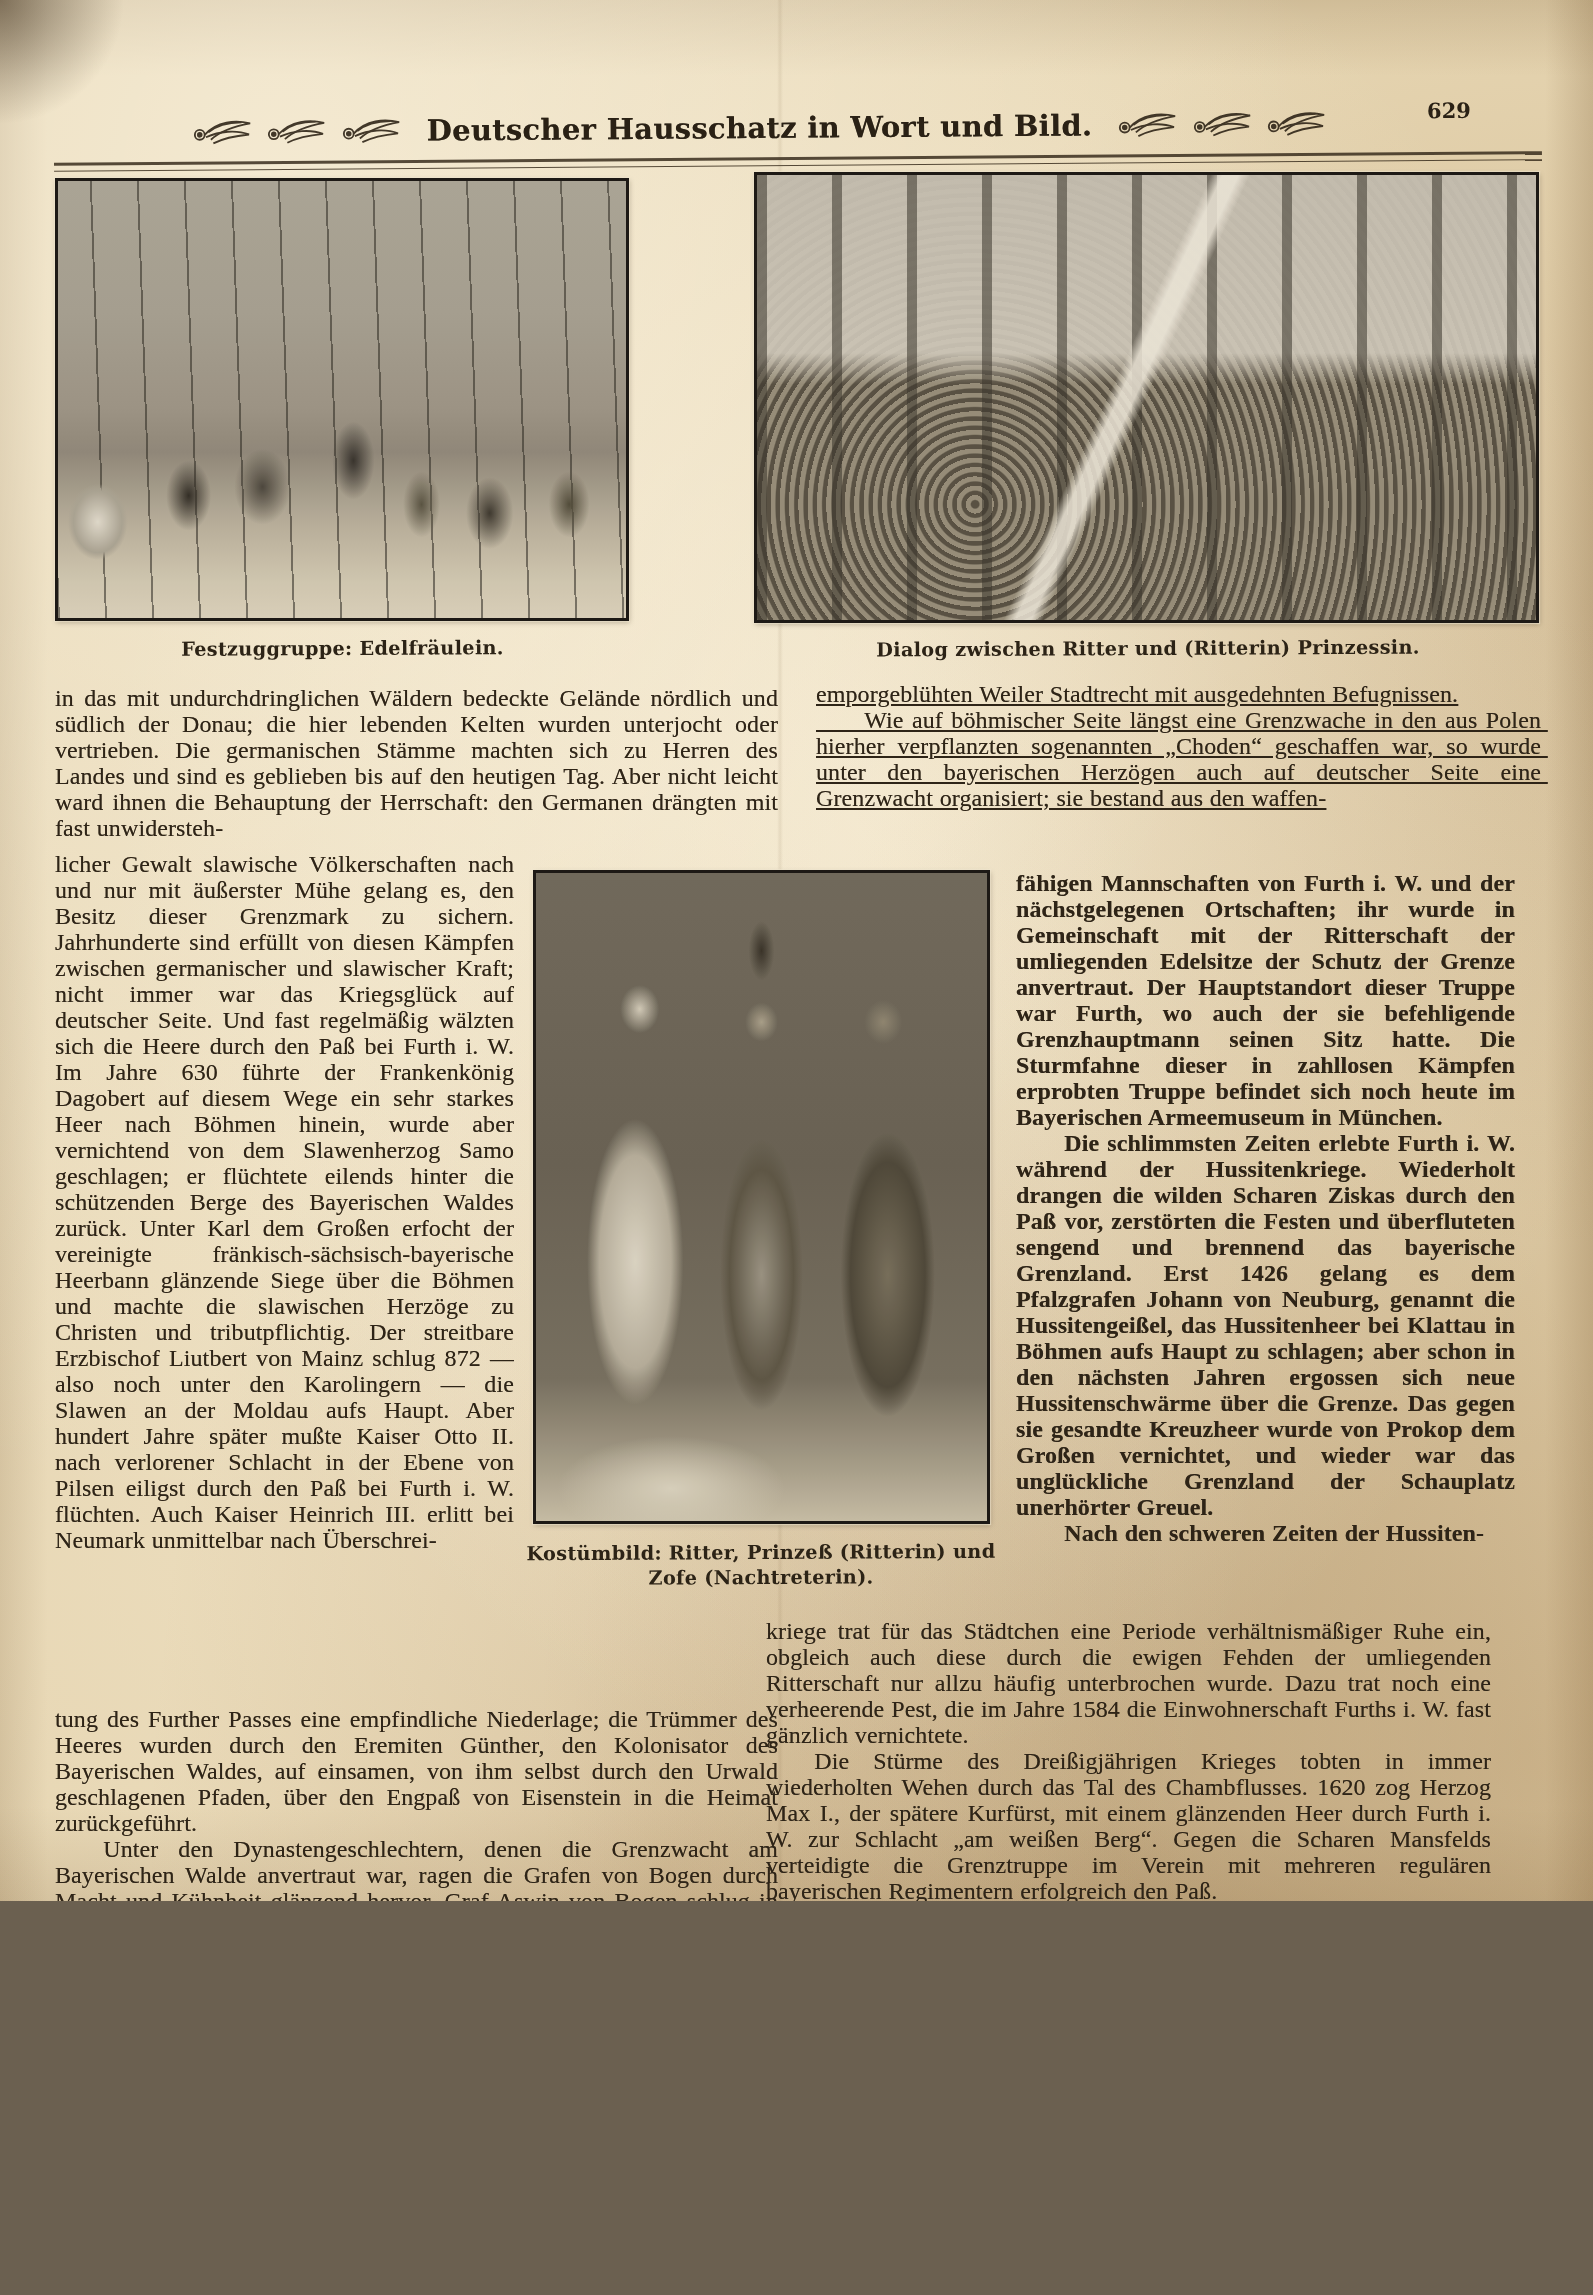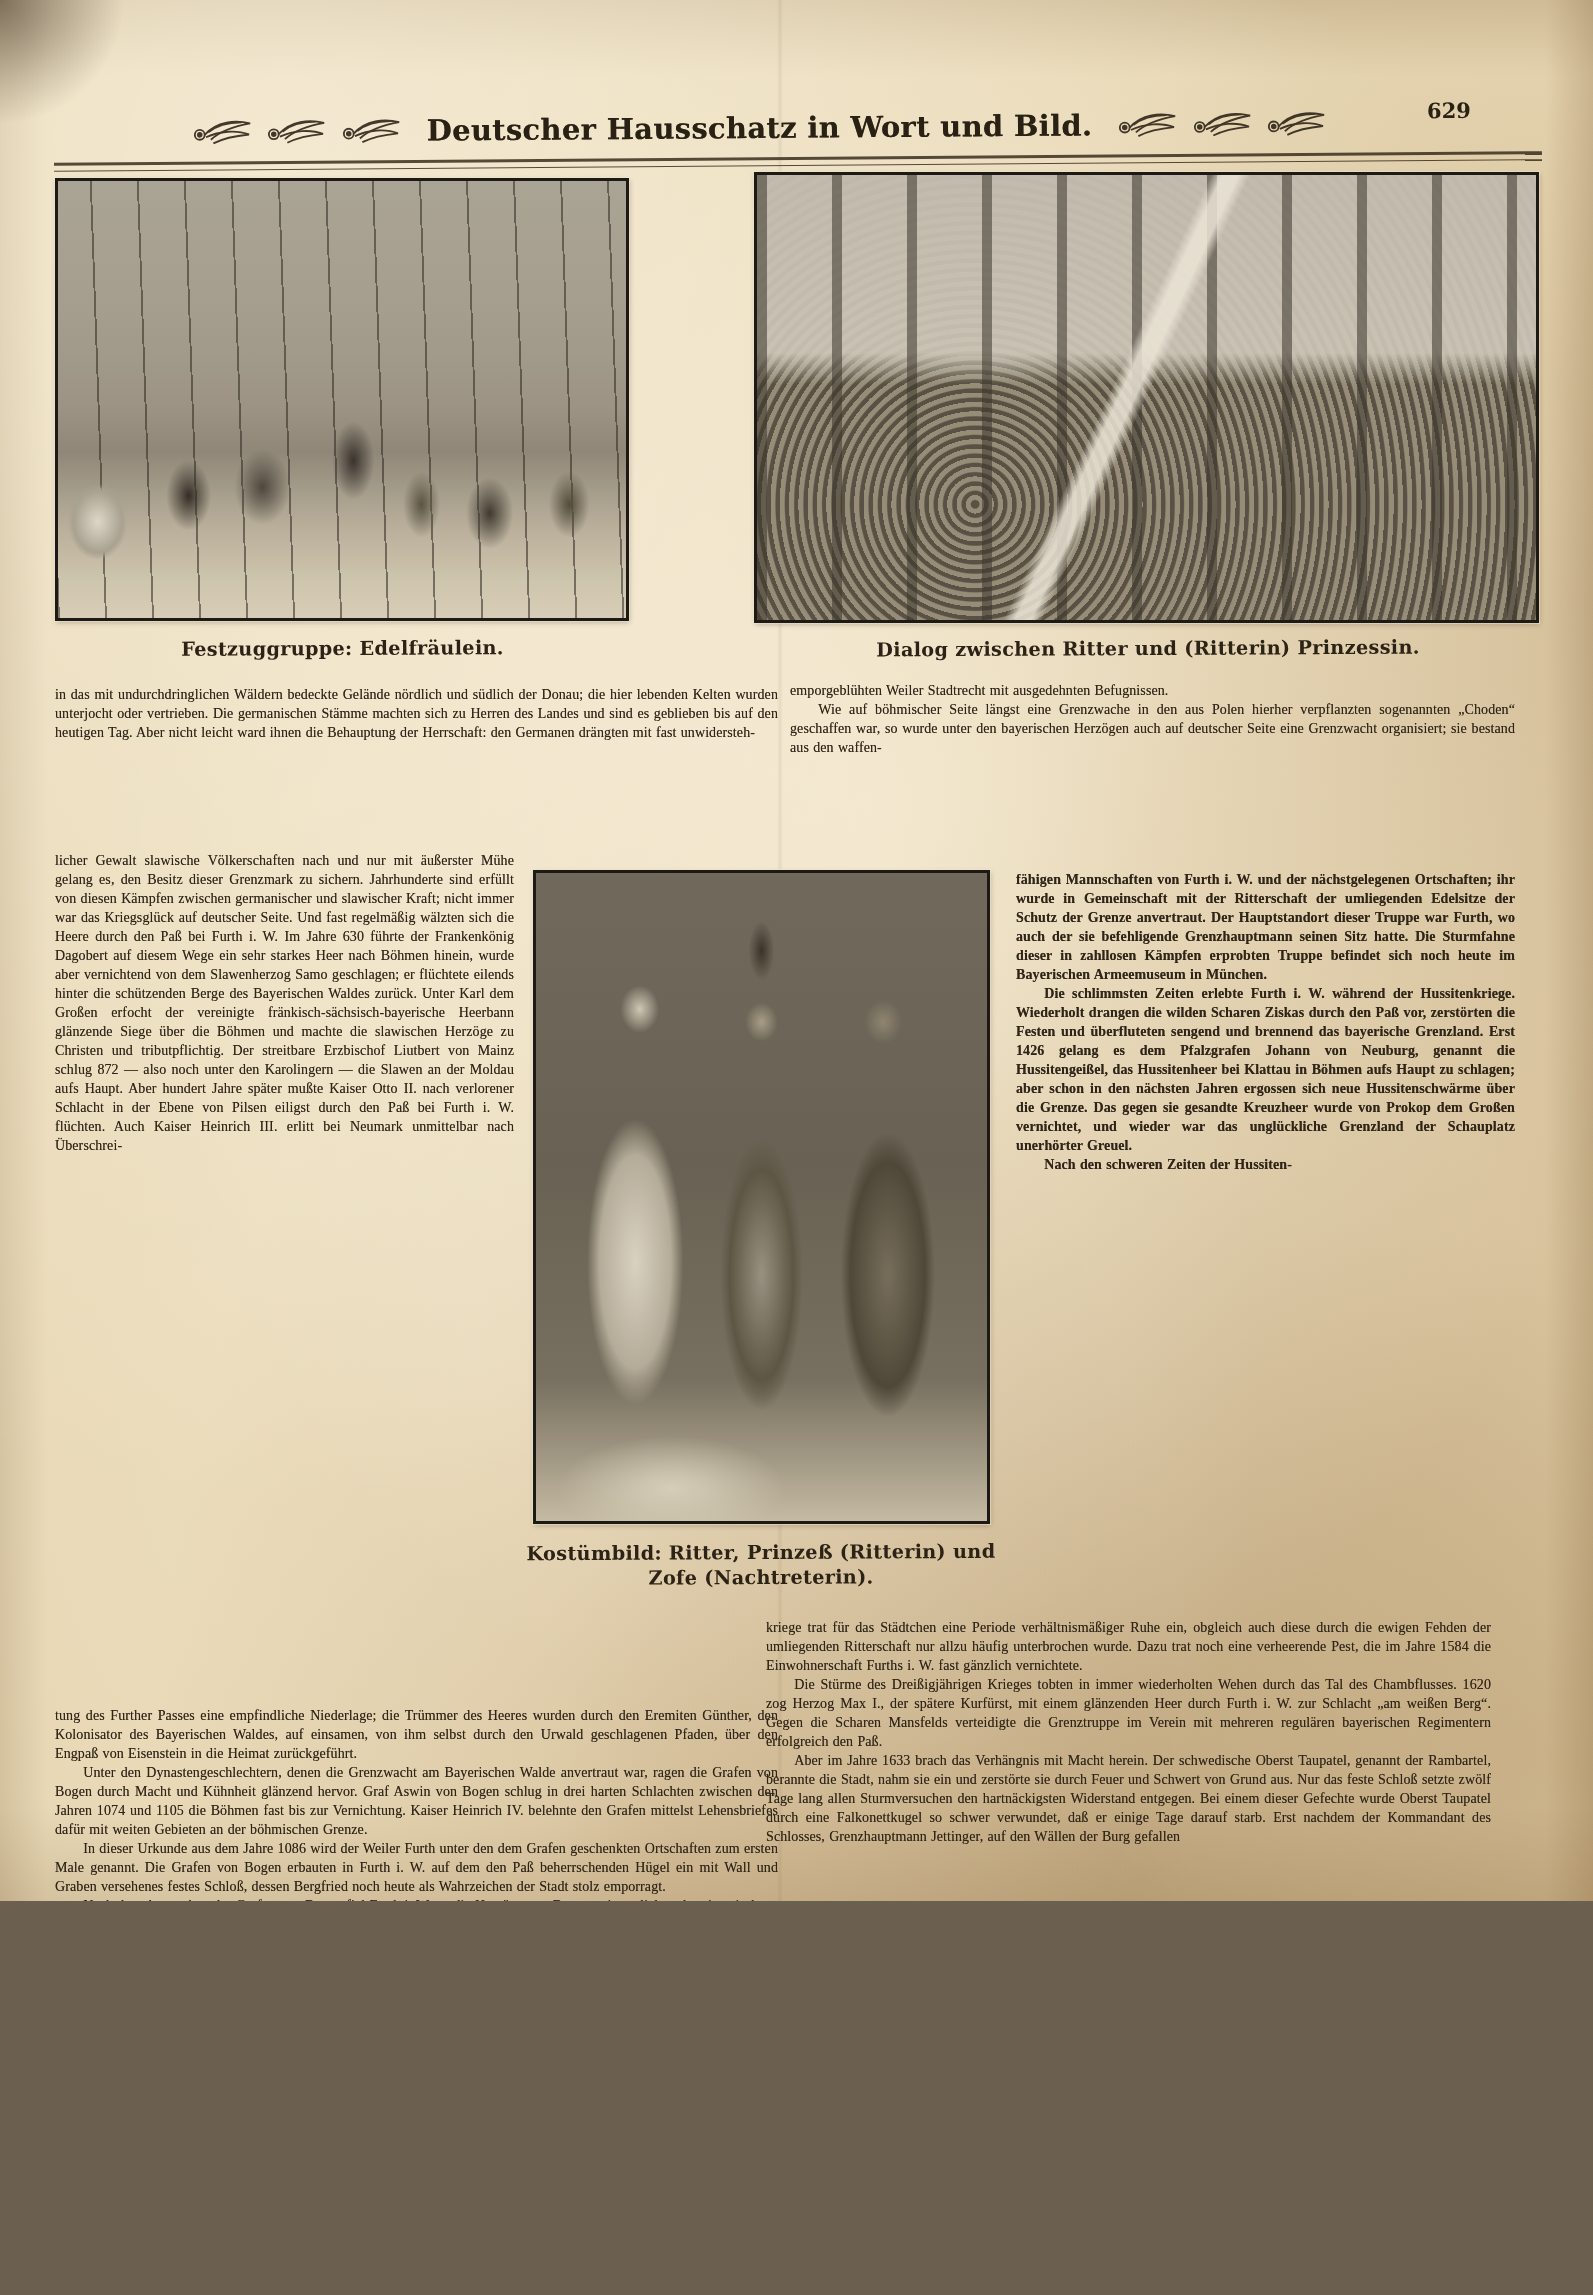--- a/index.html
+++ b/index.html
@@ -115,29 +115,29 @@
     color: #2c2316; white-space: pre-line; line-height: 25px;
     transform: rotate(-0.3deg);
   }
   .caption-left  { left: 56px;   top: 636px; width: 573px; }
   .caption-right { left: 756px; top: 636px; width: 784px; }
   .caption-mid   { left: 505px;  top: 1540px; width: 512px; }
 
   
   .textblock {
     position: absolute;
-    font-size: 14px; line-height: 19px;
+    font-size: 24px; line-height: 26px;
     text-align: justify; white-space: pre-wrap;
     letter-spacing: 0.1px; word-spacing: 0.6px;
     color: #2e2417; text-shadow: 0 0 0.4px rgba(46,36,23,0.55);
   }
   .lt { left: 55px;   top: 685px; width: 723px; }
   .lm { left: 55px;   top: 851px; width: 459px;  height: 767px; overflow: hidden; }
   .lb { left: 55px;   top: 1706px; width: 723px; }
-  .rt { left: 790px; top: 681px; width: 725px; }
+  .rt { left: 816px; top: 681px; width: 725px; text-decoration: underline; }
   .rm { left: 1016px; top: 870px; width: 499px;  height: 771px; overflow: hidden; font-weight: bold; }
   .rb { left: 766px; top: 1618px; width: 725px; font-family: Liberation Serif, serif; }
 </style>
 </head>
 <body>
 
 <div class="page">
   <div class="fold"></div>
 
   <div class="header-row">

